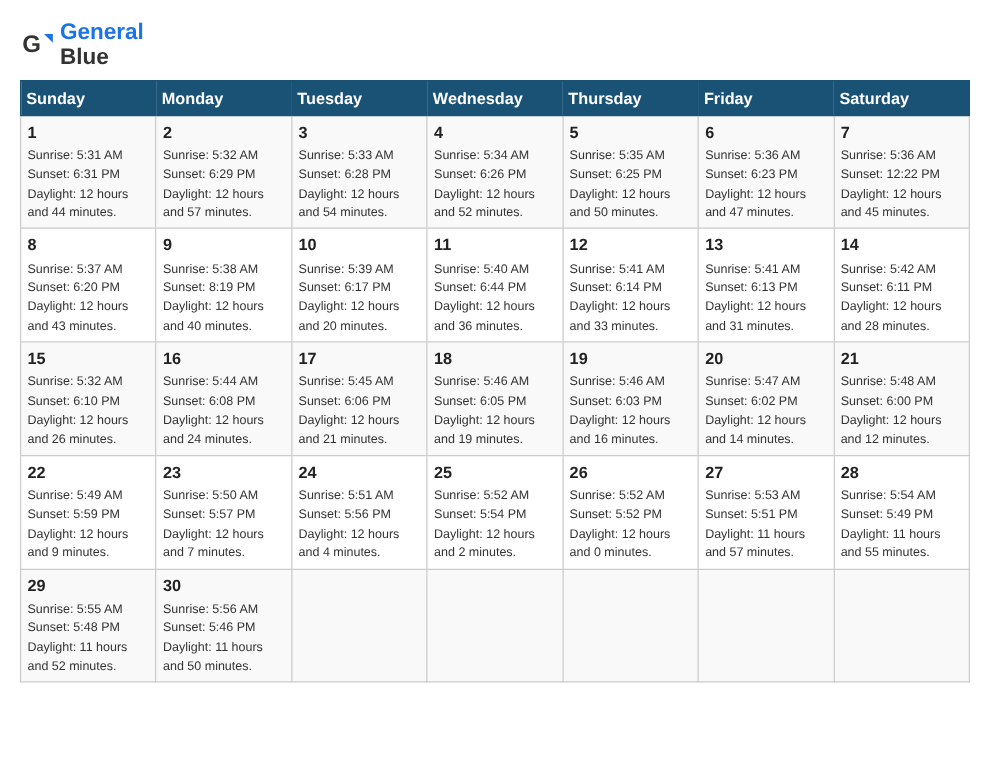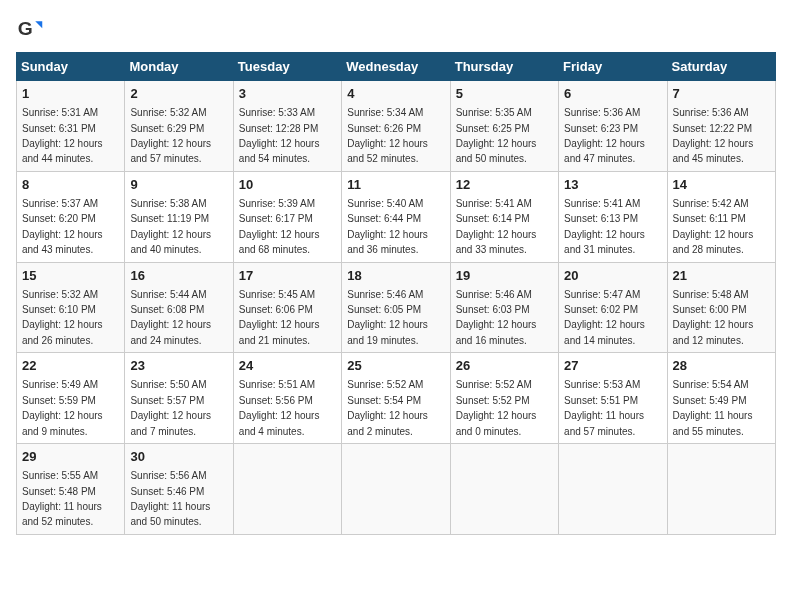--- a/index.html
+++ b/index.html
@@ -82,20 +82,25 @@
   </style>
 </head>
 <body>
 
 <div class="header">
   <div class="logo">
     <svg class="logo-icon" viewBox="0 0 32 32">
       <text x="2" y="22" font-size="22" font-weight="bold" fill="#333">G</text>
       <polygon points="22,6 30,6 30,14" fill="#1a73e8"></polygon>
     </svg>
+    <div>
+      <div class="logo-text">
+        <span>General</span><br><span style="color:#333">Blue</span>
+      </div>
+    </div>
   </div>
   <div class="title-block">
     <div class="month-title"></div>
     <div class="subtitle"></div>
   </div>
 </div>
 
 <table>
   <thead>
     <tr id="header-row">
@@ -118,21 +123,21 @@
       </td>
         <td>
         <span class="day-num">2</span>
         <span class="day-info">Sunrise: 5:32 AM</span><br>
         <span class="day-info">Sunset: 6:29 PM</span><br>
         <span class="day-info">Daylight: 12 hours and 57 minutes.</span>
       </td>
         <td>
         <span class="day-num">3</span>
         <span class="day-info">Sunrise: 5:33 AM</span><br>
-        <span class="day-info">Sunset: 12:28 PM</span><br>
+        <span class="day-info">Sunset: 6:28 PM</span><br>
         <span class="day-info">Daylight: 12 hours and 54 minutes.</span>
       </td>
         <td>
         <span class="day-num">4</span>
         <span class="day-info">Sunrise: 5:34 AM</span><br>
         <span class="day-info">Sunset: 6:26 PM</span><br>
         <span class="day-info">Daylight: 12 hours and 52 minutes.</span>
       </td>
         <td>
         <span class="day-num">5</span>
@@ -156,28 +161,28 @@
       <tr>
         <td>
         <span class="day-num">8</span>
         <span class="day-info">Sunrise: 5:37 AM</span><br>
         <span class="day-info">Sunset: 6:20 PM</span><br>
         <span class="day-info">Daylight: 12 hours and 43 minutes.</span>
       </td>
         <td>
         <span class="day-num">9</span>
         <span class="day-info">Sunrise: 5:38 AM</span><br>
-        <span class="day-info">Sunset: 11:19 PM</span><br>
+        <span class="day-info">Sunset: 8:19 PM</span><br>
         <span class="day-info">Daylight: 12 hours and 40 minutes.</span>
       </td>
         <td>
         <span class="day-num">10</span>
         <span class="day-info">Sunrise: 5:39 AM</span><br>
         <span class="day-info">Sunset: 6:17 PM</span><br>
-        <span class="day-info">Daylight: 12 hours and 68 minutes.</span>
+        <span class="day-info">Daylight: 12 hours and 20 minutes.</span>
       </td>
         <td>
         <span class="day-num">11</span>
         <span class="day-info">Sunrise: 5:40 AM</span><br>
         <span class="day-info">Sunset: 6:44 PM</span><br>
         <span class="day-info">Daylight: 12 hours and 36 minutes.</span>
       </td>
         <td>
         <span class="day-num">12</span>
         <span class="day-info">Sunrise: 5:41 AM</span><br>

